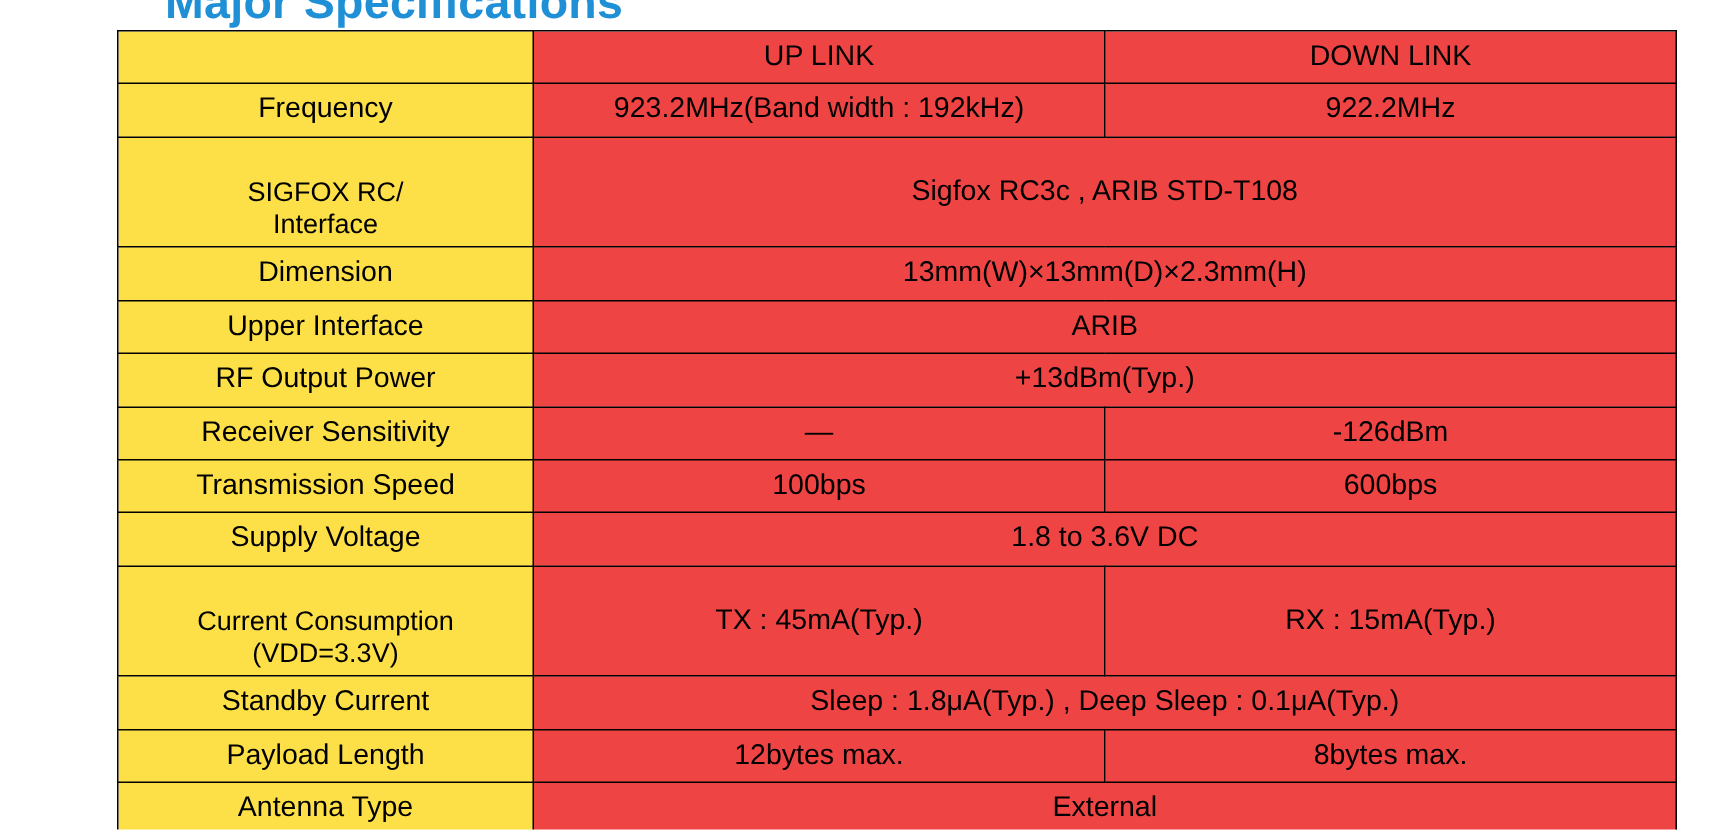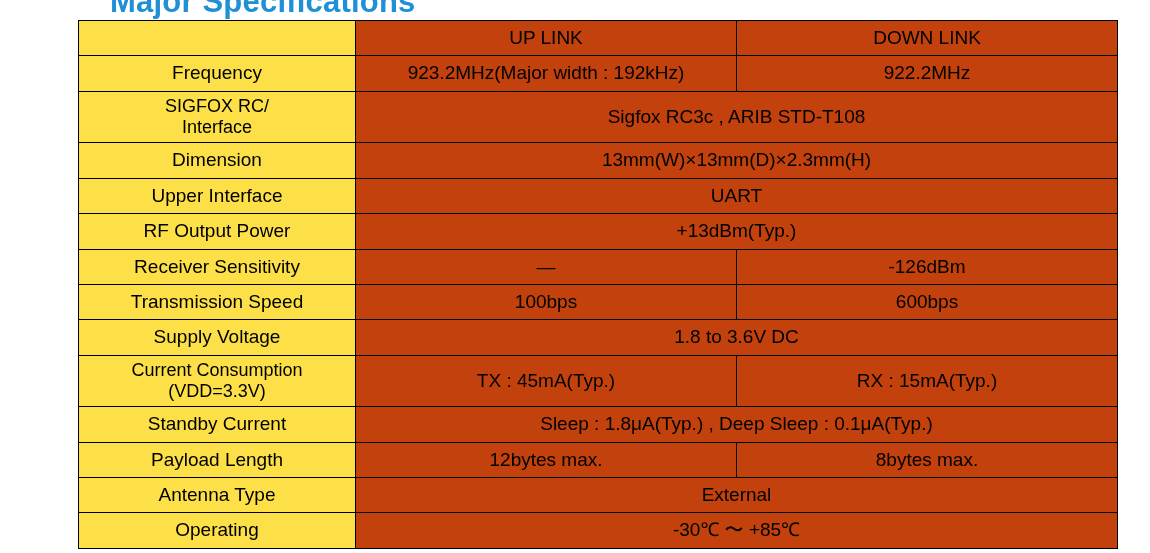--- a/index.html
+++ b/index.html
@@ -43,27 +43,28 @@
     text-align: center;
     vertical-align: middle;
     font-size: 19px;
     line-height: 1.18;
   }
   td.label {
     width: 276px;
     background: #fde047;
   }
   td.val {
-    background: #c2410c;
+    background: #ef4444;
   }
   .cellpad {
     padding: 6px 6px;
   }
   .cellpad.two-line {
     padding: 4px 6px;
+    margin-top: 22px;
   }
   .small {
     font-size: 18px;
   }
   .lbl-txt {
     display: block;
   }
 </style>
 </head>
 <body>
@@ -85,21 +86,21 @@
         <td class="val">
           <div class="cellpad">DOWN LINK</div>
         </td>
       </tr>
 
       <tr>
         <td class="label">
           <div class="cellpad">Frequency</div>
         </td>
         <td class="val">
-          <div class="cellpad">923.2MHz(Major width : 192kHz)</div>
+          <div class="cellpad">923.2MHz(Band width : 192kHz)</div>
         </td>
         <td class="val">
           <div class="cellpad">922.2MHz</div>
         </td>
       </tr>
 
       <tr>
         <td class="label">
           <div class="cellpad two-line small">
             <span class="lbl-txt">SIGFOX RC/</span>
@@ -118,21 +119,21 @@
         <td class="val" colspan="2">
           <div class="cellpad">13mm(W)×13mm(D)×2.3mm(H)</div>
         </td>
       </tr>
 
       <tr>
         <td class="label">
           <div class="cellpad">Upper Interface</div>
         </td>
         <td class="val" colspan="2">
-          <div class="cellpad">UART</div>
+          <div class="cellpad">ARIB</div>
         </td>
       </tr>
 
       <tr>
         <td class="label">
           <div class="cellpad">RF Output Power</div>
         </td>
         <td class="val" colspan="2">
           <div class="cellpad">+13dBm(Typ.)</div>
         </td>

